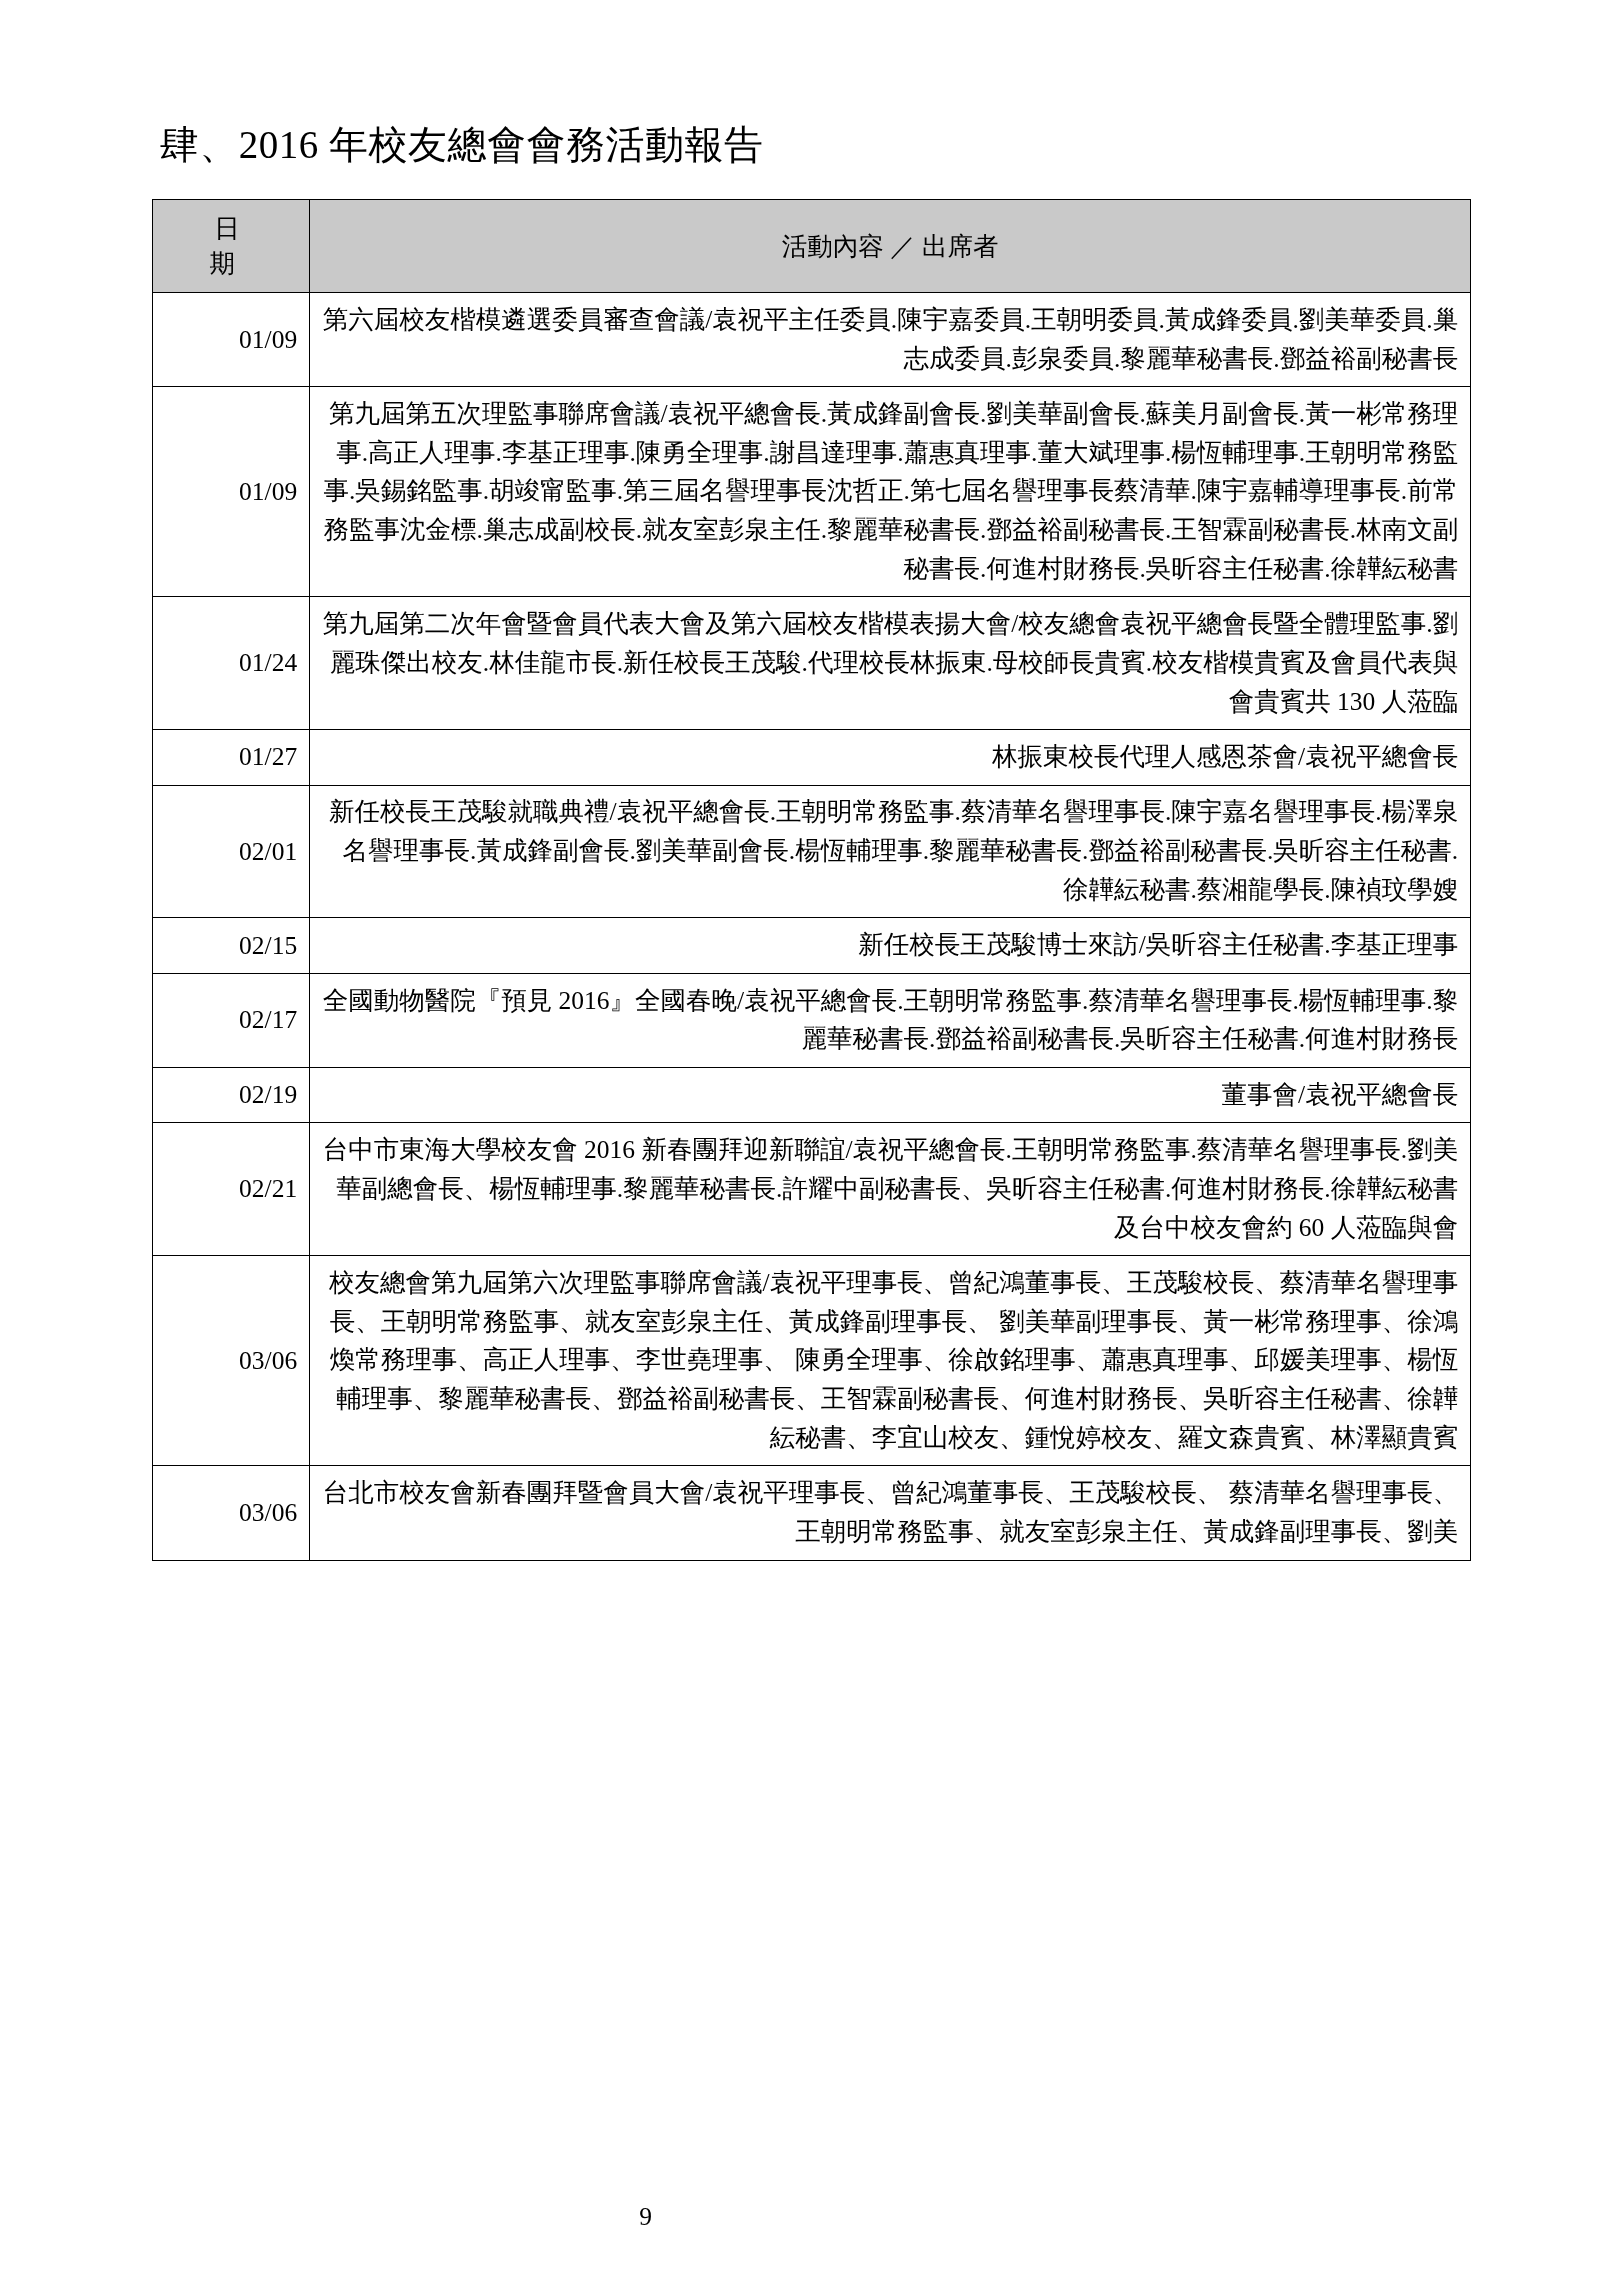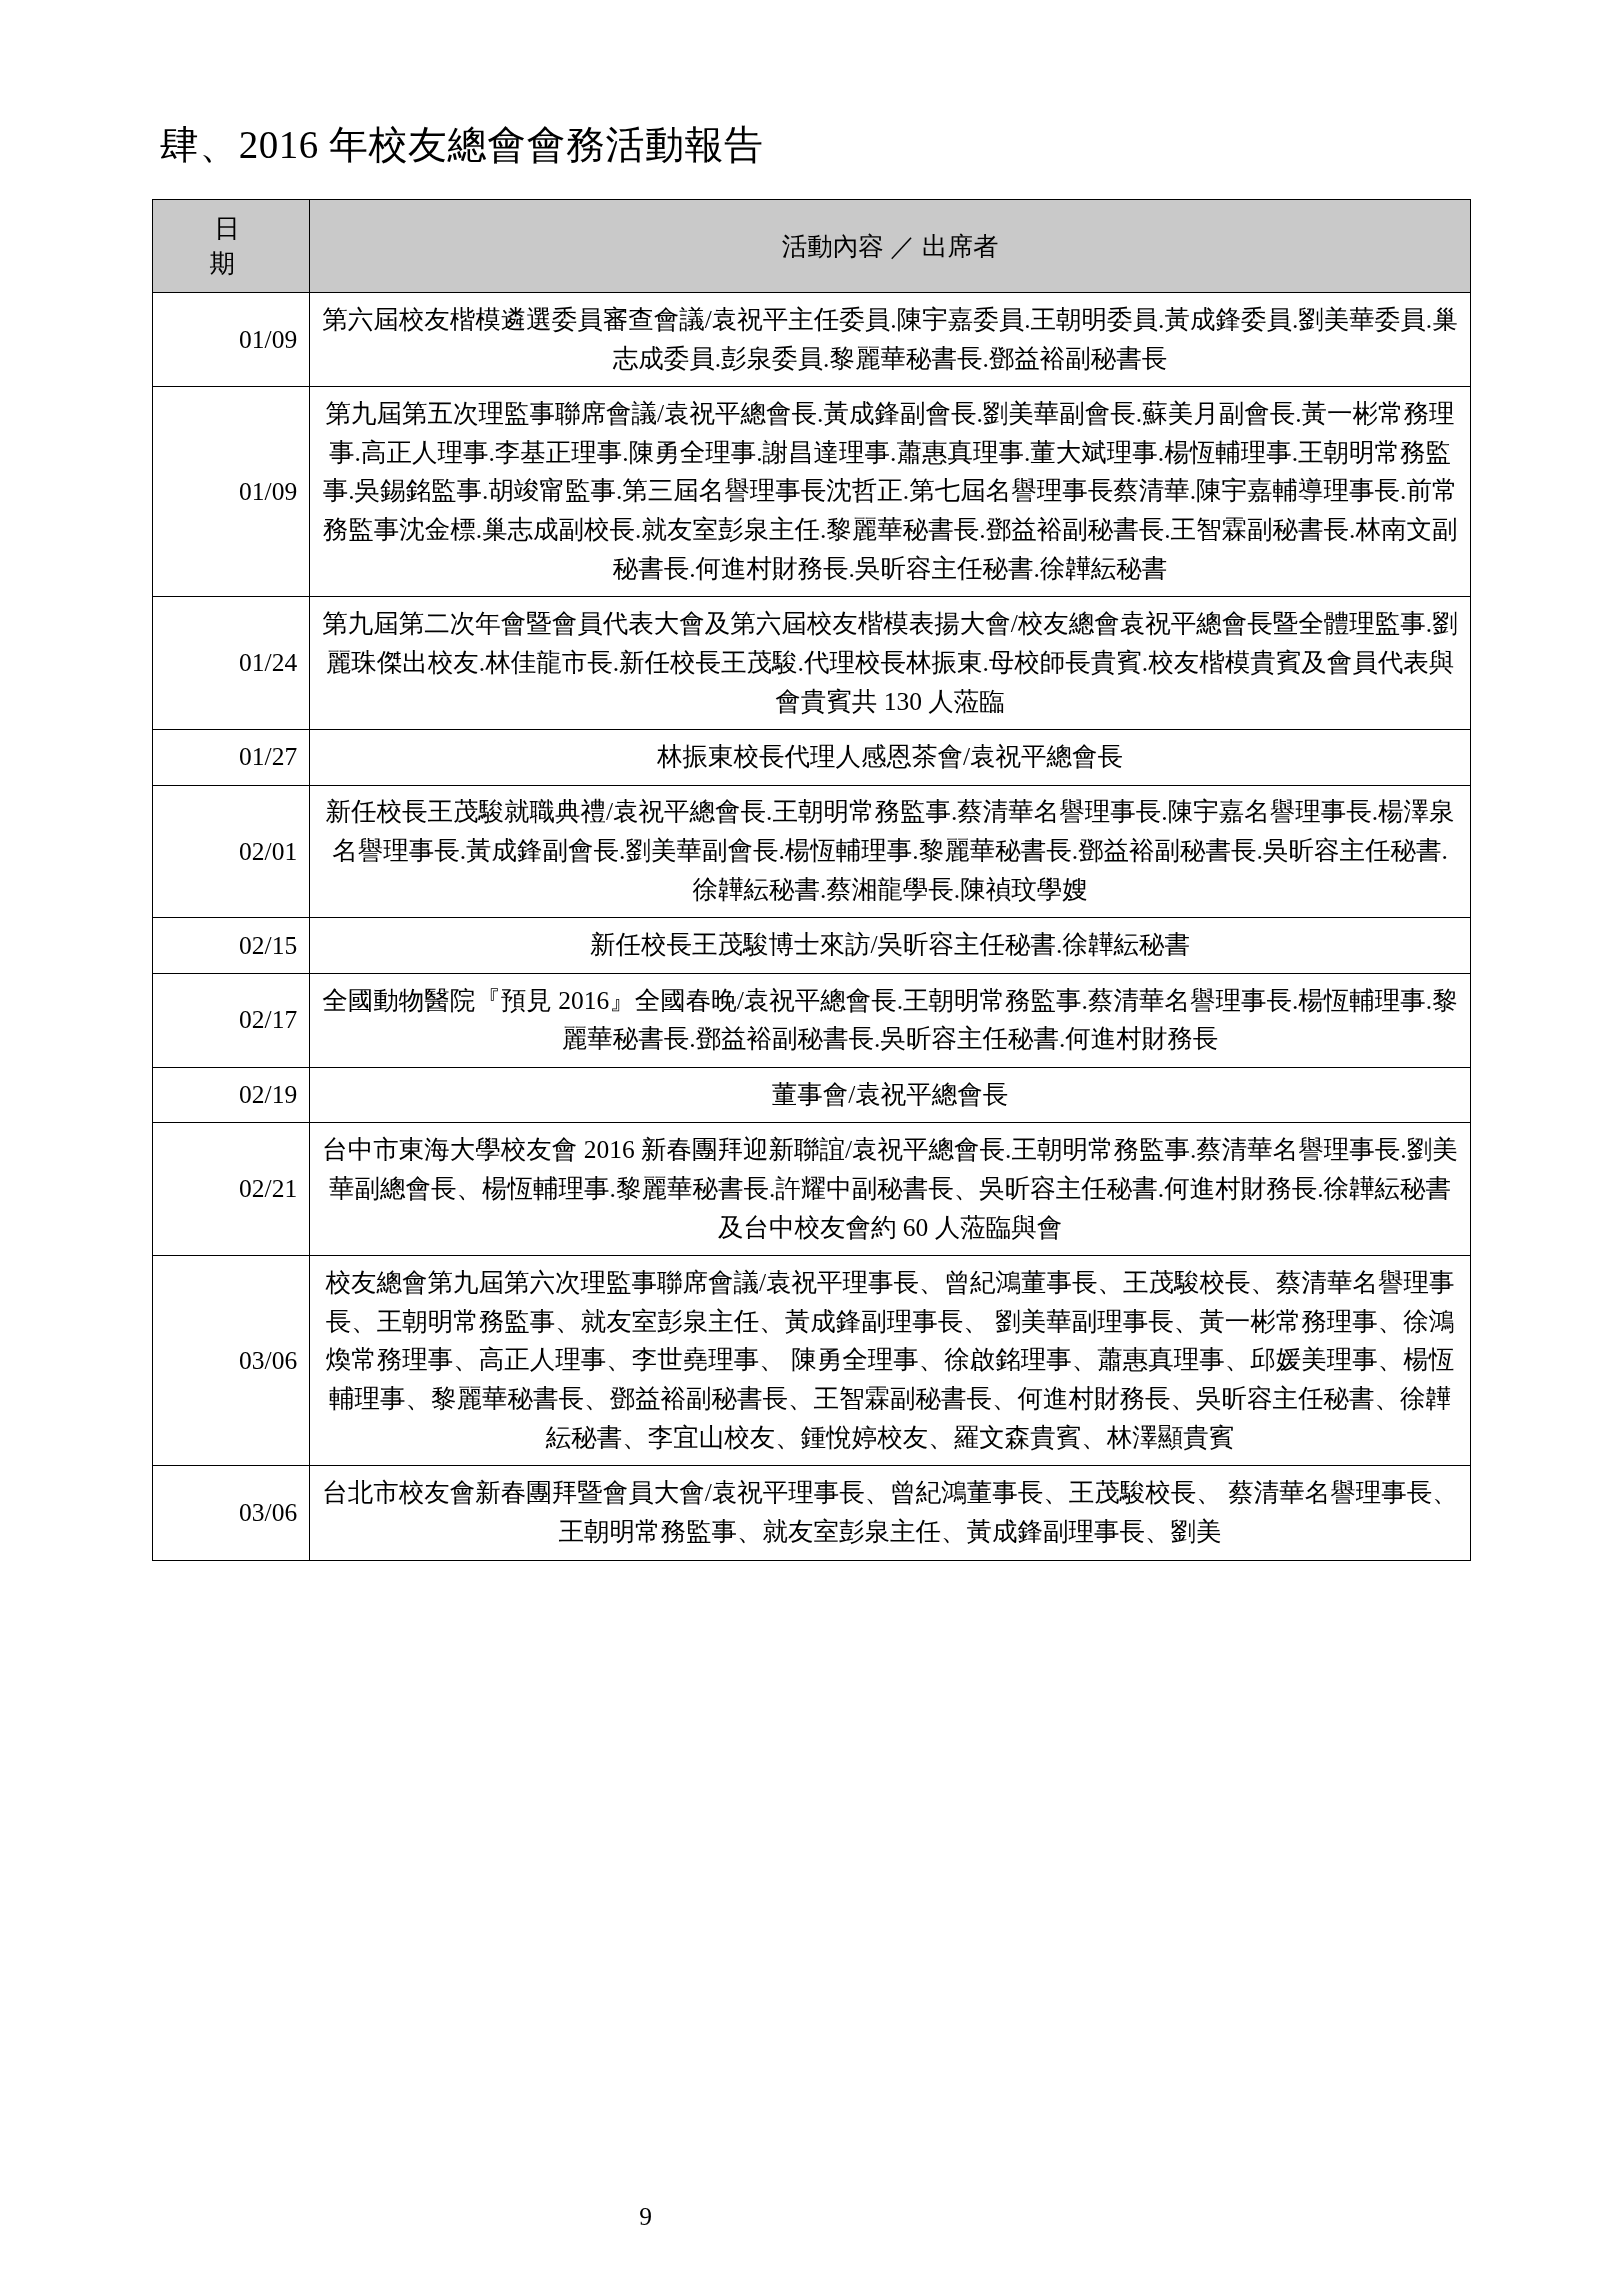--- a/index.html
+++ b/index.html
@@ -53,21 +53,21 @@
   th.head-date span {
     letter-spacing: 17.6px;
     padding-left: 9.8px;
   }
   td.date-cell {
     text-align: right;
     font-size: 25.5px;
     white-space: nowrap;
   }
   td.body-cell {
-    text-align: center;
+    text-align: right;
     font-size: 25.5px;
     line-height: 1.52;
     letter-spacing: 0px;
     padding: 8.8px 13.7px 10.8px 13.7px;
   }
   .page-number {
     position: absolute;
     left: 0;
     right: 0;
     bottom: 61px;
@@ -110,21 +110,21 @@
       <tr>
         <td class="date-cell">01/27</td>
         <td class="body-cell">林振東校長代理人感恩茶會/袁祝平總會長</td>
       </tr>
       <tr>
         <td class="date-cell">02/01</td>
         <td class="body-cell">新任校長王茂駿就職典禮/袁祝平總會長.王朝明常務監事.蔡清華名譽理事長.陳宇嘉名譽理事長.楊澤泉名譽理事長.黃成鋒副會長.劉美華副會長.楊恆輔理事.黎麗華秘書長.鄧益裕副秘書長.吳昕容主任秘書.徐韡紜秘書.蔡湘龍學長.陳禎玟學嫂</td>
       </tr>
       <tr>
         <td class="date-cell">02/15</td>
-        <td class="body-cell">新任校長王茂駿博士來訪/吳昕容主任秘書.徐韡紜秘書</td>
+        <td class="body-cell">新任校長王茂駿博士來訪/吳昕容主任秘書.李基正理事</td>
       </tr>
       <tr>
         <td class="date-cell">02/17</td>
         <td class="body-cell">全國動物醫院『預見 2016』全國春晚/袁祝平總會長.王朝明常務監事.蔡清華名譽理事長.楊恆輔理事.黎麗華秘書長.鄧益裕副秘書長.吳昕容主任秘書.何進村財務長</td>
       </tr>
       <tr>
         <td class="date-cell">02/19</td>
         <td class="body-cell">董事會/袁祝平總會長</td>
       </tr>
       <tr>

